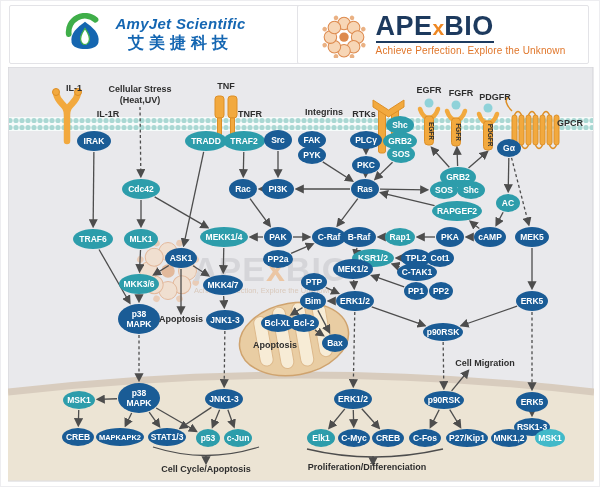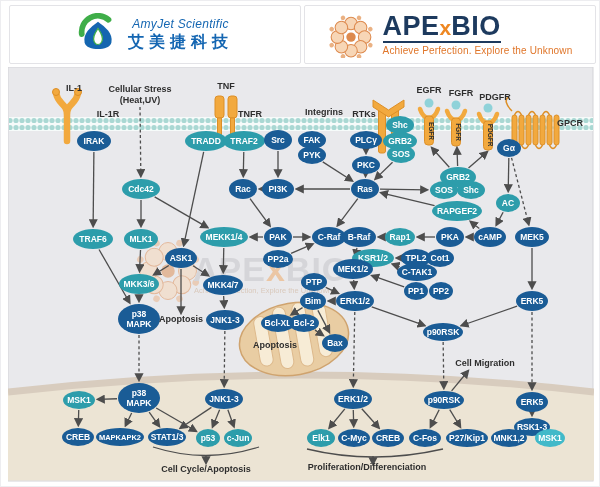--- a/index.html
+++ b/index.html
@@ -1,23 +1,23 @@
 <!DOCTYPE html>
 <html><head>
 <meta charset="utf-8">
 <style>
   html,body{margin:0;padding:0;background:#fff;}
   .page{position:relative;width:600px;height:487px;background:#fff;overflow:hidden;
         font-family:"Liberation Sans",sans-serif;border:1px solid #ededf0;box-sizing:border-box;}
   .logo-box{position:absolute;top:4px;height:57px;background:#fff;border:1px solid #e3e3e7;
         border-radius:2px;display:flex;align-items:center;justify-content:center;gap:9px;}
   .logo-left{left:8px;width:290px;}
-  .logo-right{left:303px;width:290px;}
+  .logo-right{left:296px;width:290px;}
   .amy-text{text-align:center;color:#1466b2;}
-  .amy-brand{font-size:12px;font-weight:normal;font-style:italic;letter-spacing:.3px;}
+  .amy-brand{font-size:15px;font-weight:bold;font-style:italic;letter-spacing:.3px;}
   .amy-cn{font-size:16px;font-weight:bold;letter-spacing:5px;margin-top:1px;}
   .ape-block{display:flex;flex-direction:column;align-items:flex-start;}
   .ape-word{border-bottom:2px solid #1d3a5e;line-height:1;padding-bottom:1px;}
   .ape-a,.ape-b{font-size:27px;font-weight:800;color:#1d3a5e;letter-spacing:.5px;}
   .ape-x{font-size:21px;font-weight:700;color:#ee8722;}
   .ape-tag{font-size:10px;color:#e0762a;margin-top:2px;letter-spacing:.15px;}
   .diagram-wrap{position:absolute;left:7px;top:66px;}
   .edge{stroke:#4d4d4d;stroke-width:1.3;fill:none;}
   .dash{stroke-dasharray:3 2.6;}
   .nd-dark{fill:#1a5c96;}

